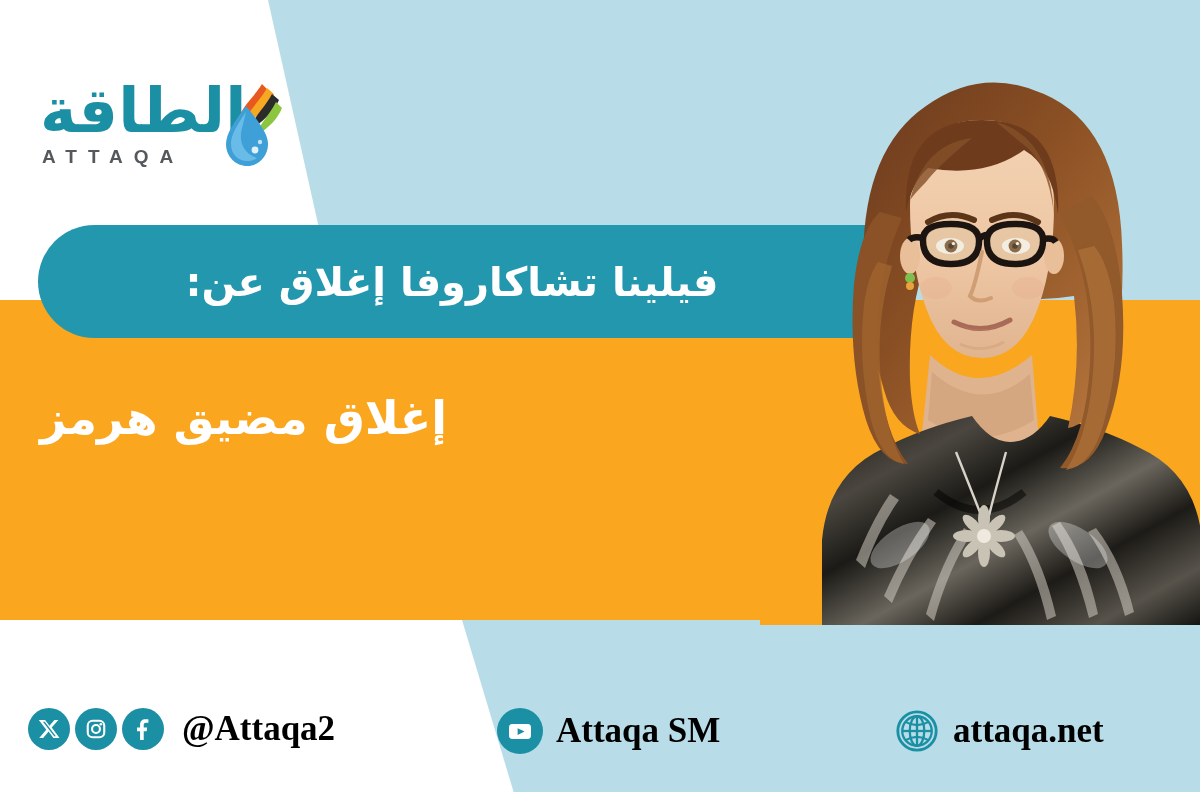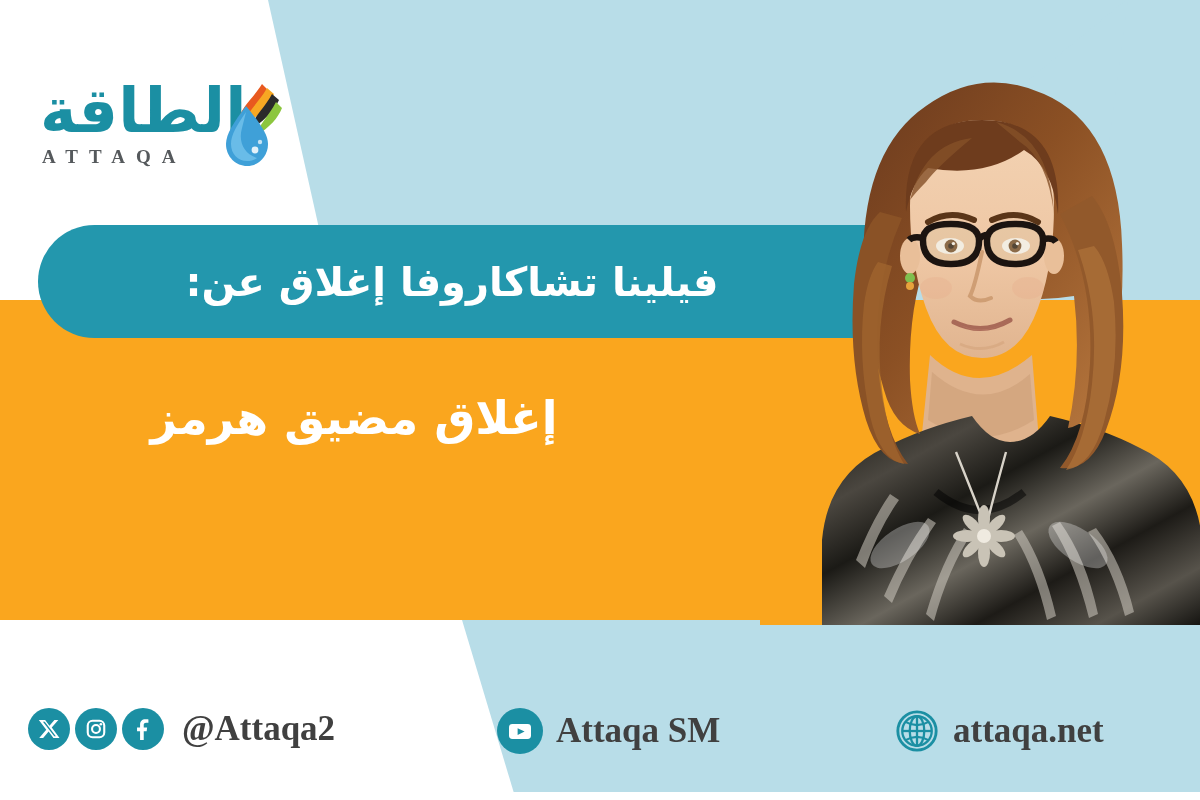--- a/index.html
+++ b/index.html
@@ -47,21 +47,21 @@
   }
   .logo-word{
     position:absolute;left:14px;top:2px;
     font-family:"DejaVu Sans", sans-serif;
     font-size:62px;font-weight:bold;color:#1b8fa3;
     letter-spacing:-2px;direction:rtl;
     line-height:1;
   }
   .logo-sub{
     position:absolute;left:16px;top:68px;
-    font-family:Liberation Serif, serif;
+    font-family:Liberation Sans, sans-serif;
     font-size:19px;font-weight:bold;color:#55595c;
     letter-spacing:11px;
   }
   .logo-drop{
     position:absolute;left:196px;top:4px;width:64px;height:88px;
   }
 
   
   .pill{
     position:absolute;left:38px;top:225px;width:868px;height:113px;
@@ -72,22 +72,22 @@
     position:absolute;left:0;top:0;width:100%;height:100%;
     display:flex;align-items:center;justify-content:center;
     color:#ffffff;font-family:"DejaVu Sans", sans-serif;
     font-size:40px;font-weight:bold;direction:rtl;
     text-align:center;padding-right:40px;box-sizing:border-box;
     letter-spacing:0px;
   }
 
   
   .headline{
-    position:absolute;left:24px;top:382px;width:660px;
-    z-index:5;direction:rtl;text-align:center;
+    position:absolute;left:40px;top:382px;width:660px;
+    z-index:5;direction:rtl;text-align:left;
     color:#ffffff;font-family:"DejaVu Sans", sans-serif;
     font-size:46px;font-weight:bold;line-height:1.58;
   }
   .headline-line{display:block;white-space:nowrap;}
 
   
   .photo{
     position:absolute;left:760px;top:0px;width:440px;height:625px;
     z-index:6;overflow:hidden;
   }
@@ -103,21 +103,21 @@
   .f-social{left:28px;top:18px;}
   .f-youtube{left:497px;top:18px;}
   .f-web{left:894px;top:18px;}
   .soc-circle{
     width:42px;height:42px;border-radius:50%;background:#1b8fa3;
     display:flex;align-items:center;justify-content:center;margin-right:5px;
     flex:0 0 auto;
   }
   .f-label{
     font-family:"Liberation Serif", serif;
-    font-size:35px;font-weight:bold;color:#404040;
+    font-size:35px;font-weight:bold;color:#000000;
     margin-left:13px;white-space:nowrap;
   }
   .yt-circle{
     width:46px;height:46px;border-radius:50%;background:#1b8fa3;
     display:flex;align-items:center;justify-content:center;flex:0 0 auto;
   }
   .globe{
     width:46px;height:46px;flex:0 0 auto;
   }
 </style>

